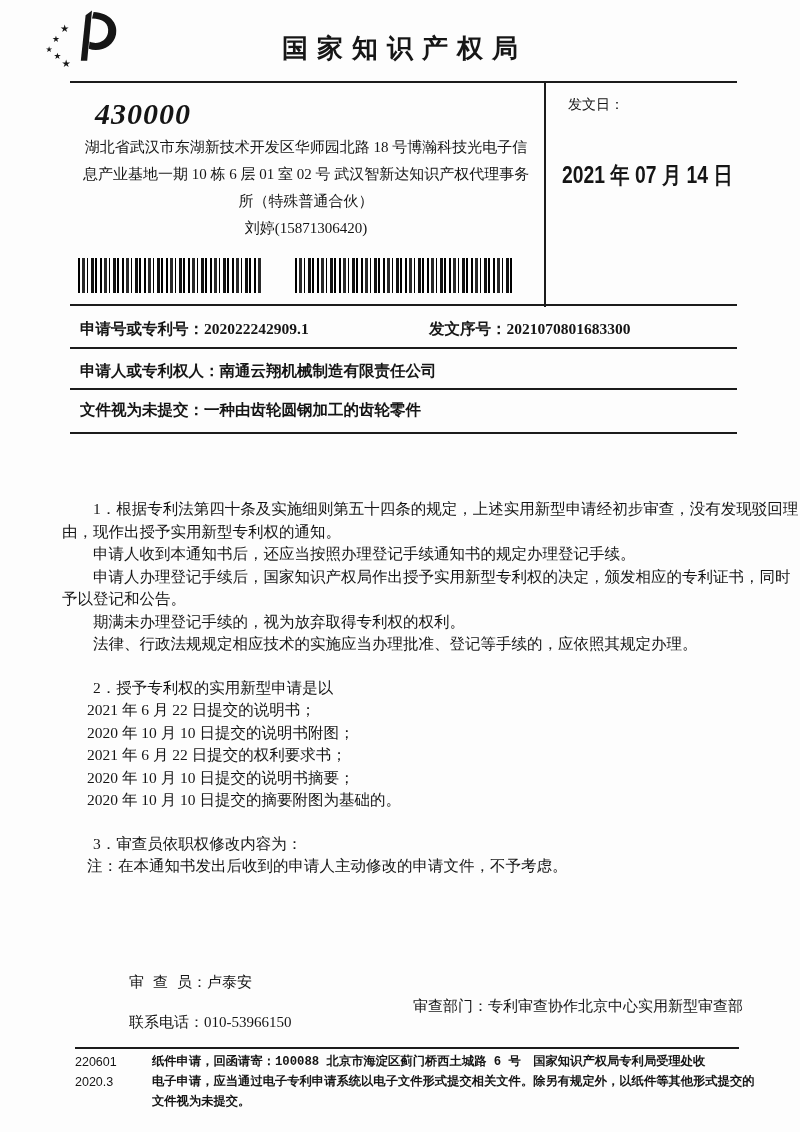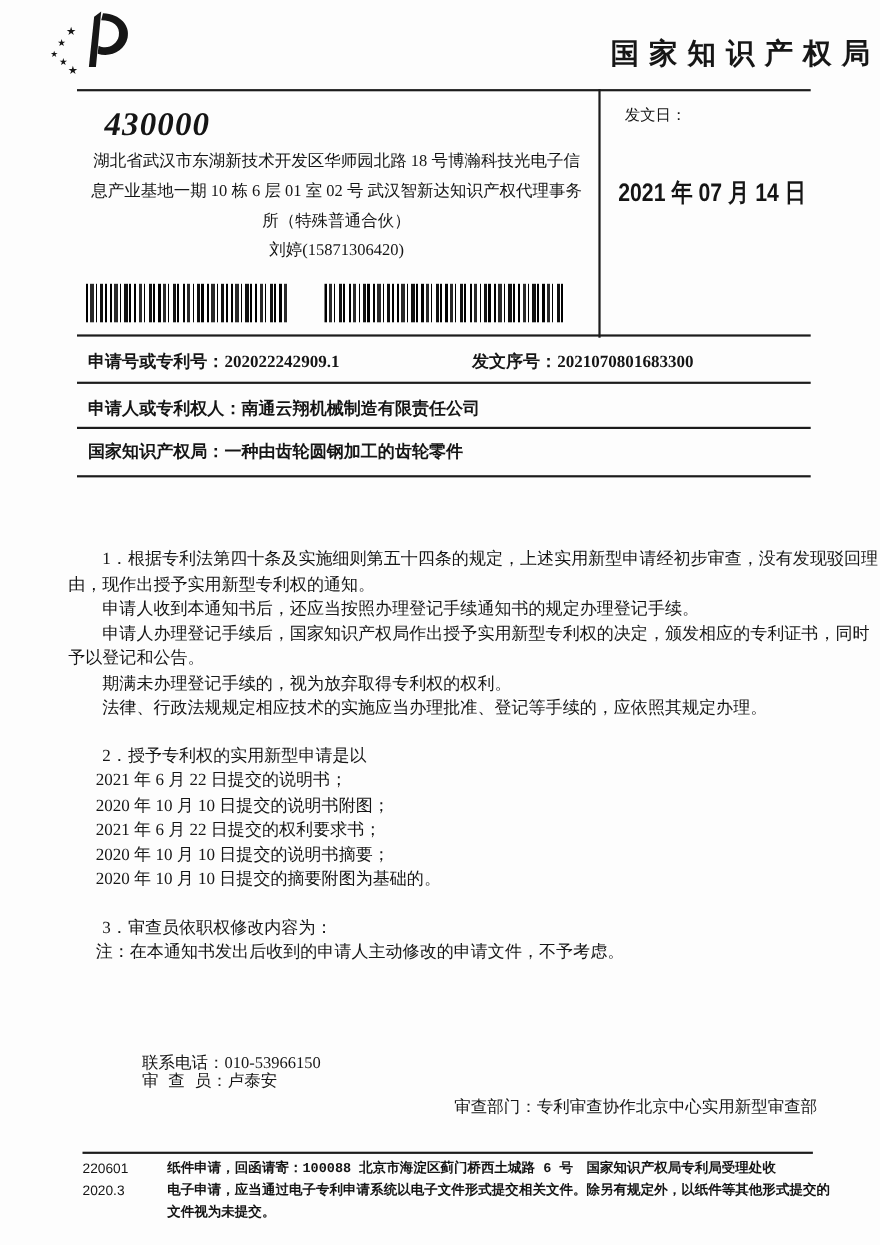--- a/index.html
+++ b/index.html
@@ -3,21 +3,21 @@
 <meta charset="utf-8">
 <style>
   html,body{margin:0;padding:0;background:#e8e8e8;}
   .page{
     position:relative;width:800px;height:1132px;margin:0 auto;background:#fdfdfd;
     font-family:"Liberation Serif","DejaVu Serif",serif;color:#151515;overflow:hidden;
   }
   .rule{position:absolute;background:#1c1c1c;height:2px;}
   .vrule{position:absolute;background:#1c1c1c;width:2px;}
   .org-title{
-    position:absolute;top:31px;left:0;right:0;text-align:right;
+    position:absolute;top:31px;left:0;right:0;text-align:center;
     font-family:"Liberation Sans","DejaVu Sans",sans-serif;
     font-weight:bold;font-size:26px;letter-spacing:9px;text-indent:9px;color:#161616;
   }
   .postal{position:absolute;left:95px;top:97px;font-weight:bold;font-size:30px;letter-spacing:1px;font-style:italic;}
   .addr{position:absolute;left:72px;top:134px;width:468px;text-align:center;
         font-size:15px;line-height:27px;white-space:nowrap;}
   .send-date-label{position:absolute;left:568px;top:96px;font-size:14px;}
   .send-date{
     position:absolute;left:562px;top:160px;
     font-family:"Liberation Sans","DejaVu Sans",sans-serif;
@@ -42,21 +42,21 @@
   }
   .body-text{position:absolute;left:62px;top:498px;width:680px;
     font-size:15.5px;line-height:22.5px;}
   .body-text .ln{white-space:nowrap;}
   .ind{text-indent:31px;}
   .ind-sm{text-indent:25px;}
   .mt{margin-top:21px;}
   .sig-row{position:absolute;top:973px;left:0;width:800px;font-size:15px;white-space:nowrap;}
   .sig-examiner{position:absolute;left:129px;font-family:Liberation Mono, monospace;}
   .sig-dept{position:absolute;left:413px;margin-top:24px;}
-  .phone-row{position:absolute;top:957px;left:129px;font-size:15px;white-space:nowrap;}
+  .phone-row{position:absolute;top:1013px;left:129px;font-size:15px;white-space:nowrap;}
   .foot-codes{position:absolute;left:75px;top:1052px;
     font-family:"Liberation Sans","DejaVu Sans",sans-serif;
     font-size:12.5px;line-height:20px;}
   .foot-note{position:absolute;left:152px;top:1052px;width:600px;
     font-family:Liberation Mono, monospace;
     font-weight:600;font-size:12.3px;line-height:20px;}
   .foot-note .ln{white-space:nowrap;}
   .logo{position:absolute;left:44px;top:8px;}
 </style>
 </head>
@@ -103,21 +103,21 @@
     </span>
   </div>
   <div class="rule" style="top:347px;left:70px;width:667px;"></div>
 
   <div class="meta-row" style="top:361px;">
     <span>申请人或专利权人：</span><span>南通云翔机械制造有限责任公司</span>
   </div>
   <div class="rule" style="top:388px;left:70px;width:667px;"></div>
 
   <div class="meta-row" style="top:400px;">
-    <span>国家知识产权局：</span><span>一种由齿轮圆钢加工的齿轮零件</span>
+    <span>文件视为未提交：</span><span>一种由齿轮圆钢加工的齿轮零件</span>
   </div>
   <div class="rule" style="top:432px;left:70px;width:667px;"></div>
 
 
   <div class="body-text">
     <div class="ln ind">1．根据专利法第四十条及实施细则第五十四条的规定，上述实用新型申请经初步审查，没有发现驳回理</div>
     <div class="ln">由，现作出授予实用新型专利权的通知。</div>
     <div class="ln ind">申请人收到本通知书后，还应当按照办理登记手续通知书的规定办理登记手续。</div>
     <div class="ln ind">申请人办理登记手续后，国家知识产权局作出授予实用新型专利权的决定，颁发相应的专利证书，同时</div>
     <div class="ln">予以登记和公告。</div>

